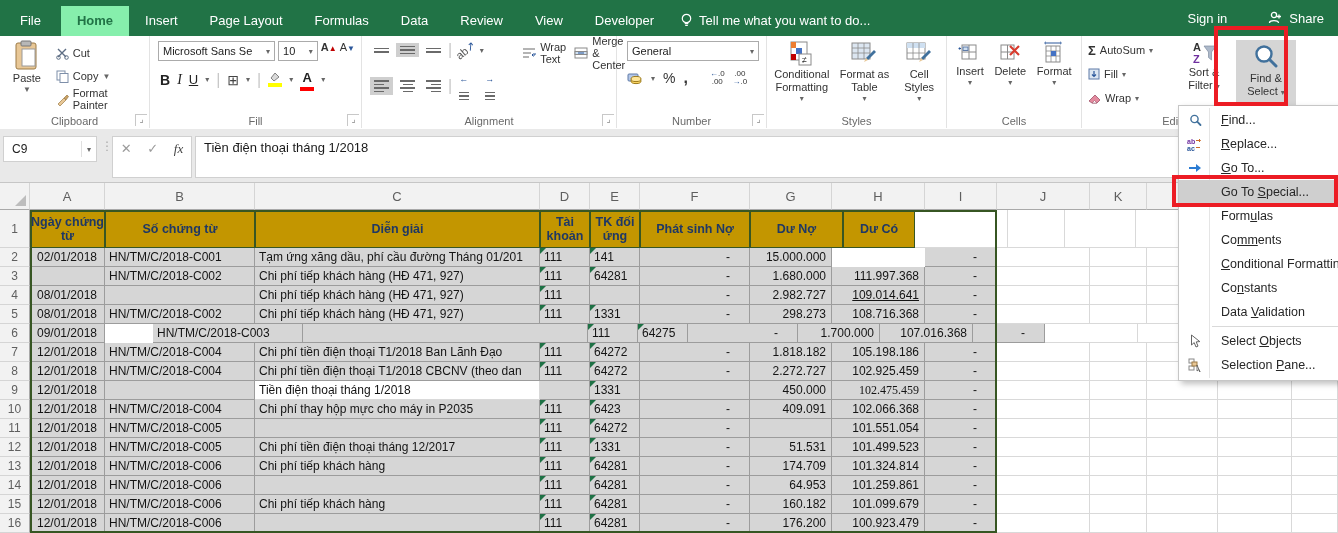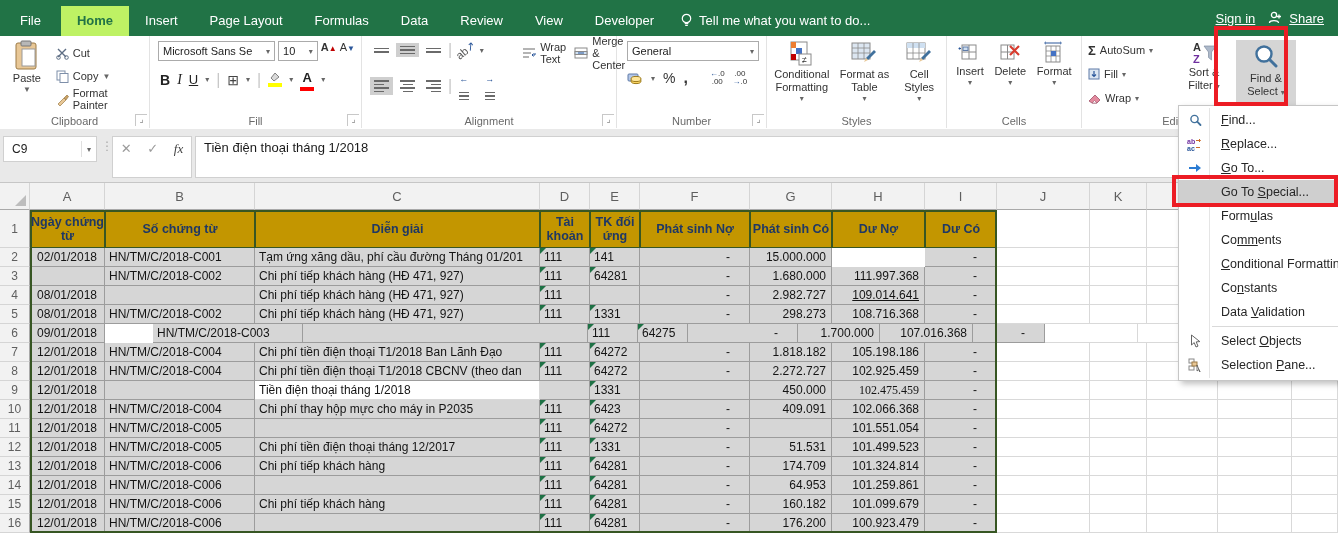--- a/index.html
+++ b/index.html
@@ -3,23 +3,23 @@
 <meta charset="utf-8">
 <style>
   html,body{margin:0;padding:0;}
   body{font-family:"Liberation Sans", sans-serif; -webkit-font-smoothing:antialiased;}
   #app{position:relative;width:1338px;height:533px;overflow:hidden;background:#fff;user-select:none;}
 
   
   #tabbar{position:absolute;left:0;top:0;width:1338px;height:36px;background:#217346;display:flex;align-items:flex-end;}
   .tab{padding:7px 16px 8px 16px;font-size:13px;color:#fff;white-space:nowrap;cursor:default;}
   .tab.file{background:#217346;padding:7px 20px 8px 20px;}
-  .tab.active{background:#bef264;color:#217346;font-weight:700;}
+  .tab.active{background:#86efac;color:#217346;font-weight:700;}
   #tellme{display:flex;align-items:center;gap:6px;color:#fff;font-size:13px;padding:7px 10px 8px 10px;}
-  #topright{position:absolute;right:6px;top:0;height:36px;display:flex;align-items:center;gap:4px;color:#fff;font-size:13px;text-decoration:underline;}
+  #topright{position:absolute;right:6px;top:0;height:36px;display:flex;align-items:center;gap:32px;color:#fff;font-size:13px;}
   #share-btn{display:flex;align-items:center;gap:6px;padding:4px 8px;}
 
   
   #ribbon{position:absolute;left:0;top:36px;width:1338px;height:93px;background:#fff;border-bottom:1px solid #d2d2d2;display:flex;}
   .rgroup{position:relative;height:92px;border-right:1px solid #e3e3e3;box-sizing:border-box;flex:0 0 auto;}
   .rgroup .glabel{position:absolute;bottom:1px;left:0;right:0;text-align:center;font-size:11px;color:#696969;}
   .launcher{position:absolute;right:2px;bottom:2px;width:11px;height:11px;color:#8a8a8a;font-size:9px;line-height:9px;text-align:center;border-left:1px solid #c8c8c8;border-top:1px solid #c8c8c8;}
   .rbtn{display:flex;flex-direction:column;align-items:center;justify-content:flex-start;font-size:11px;color:#333;text-align:center;line-height:1.2;}
   .small-row{display:flex;align-items:center;gap:4px;font-size:11px;color:#333;height:20px;}
   .dd{color:#666;font-size:8px;}
@@ -515,21 +515,20 @@
         <div class="hcell" style="width: 46px;"></div>
       </div>
       <div class="sr" style="height: 38px;">
         <div class="rnum">1</div>
         <div class="cell gold" style="width: 75px; height: 38px;">Ngày chứng từ</div>
         <div class="cell gold" style="width: 150px; height: 38px;">Số chứng từ</div>
         <div class="cell gold" style="width: 285px; height: 38px;">Diễn giải</div>
         <div class="cell gold" style="width: 50px; height: 38px;">Tài khoản</div>
         <div class="cell gold" style="width: 50px; height: 38px;">TK đối ứng</div>
         <div class="cell gold" style="width: 110px; height: 38px;">Phát sinh Nợ</div>
-        <div class="cell gold" style="width: 82px; height: 38px;">Phát sinh Có</div>
         <div class="cell gold" style="width: 93px; height: 38px;">Dư Nợ</div>
         <div class="cell gold" style="width: 72px; height: 38px;">Dư Có</div>
         <div class="cell" style="width: 93px; height: 38px;"></div>
         <div class="cell" style="width: 57px; height: 38px;"></div>
         <div class="cell" style="width: 71px; height: 38px;"></div>
         <div class="cell" style="width: 74px; height: 38px;"></div>
         <div class="cell" style="width: 46px; height: 38px;"></div>
       </div>
       <div class="sr" style="height: 19px;">
         <div class="rnum">2</div>

